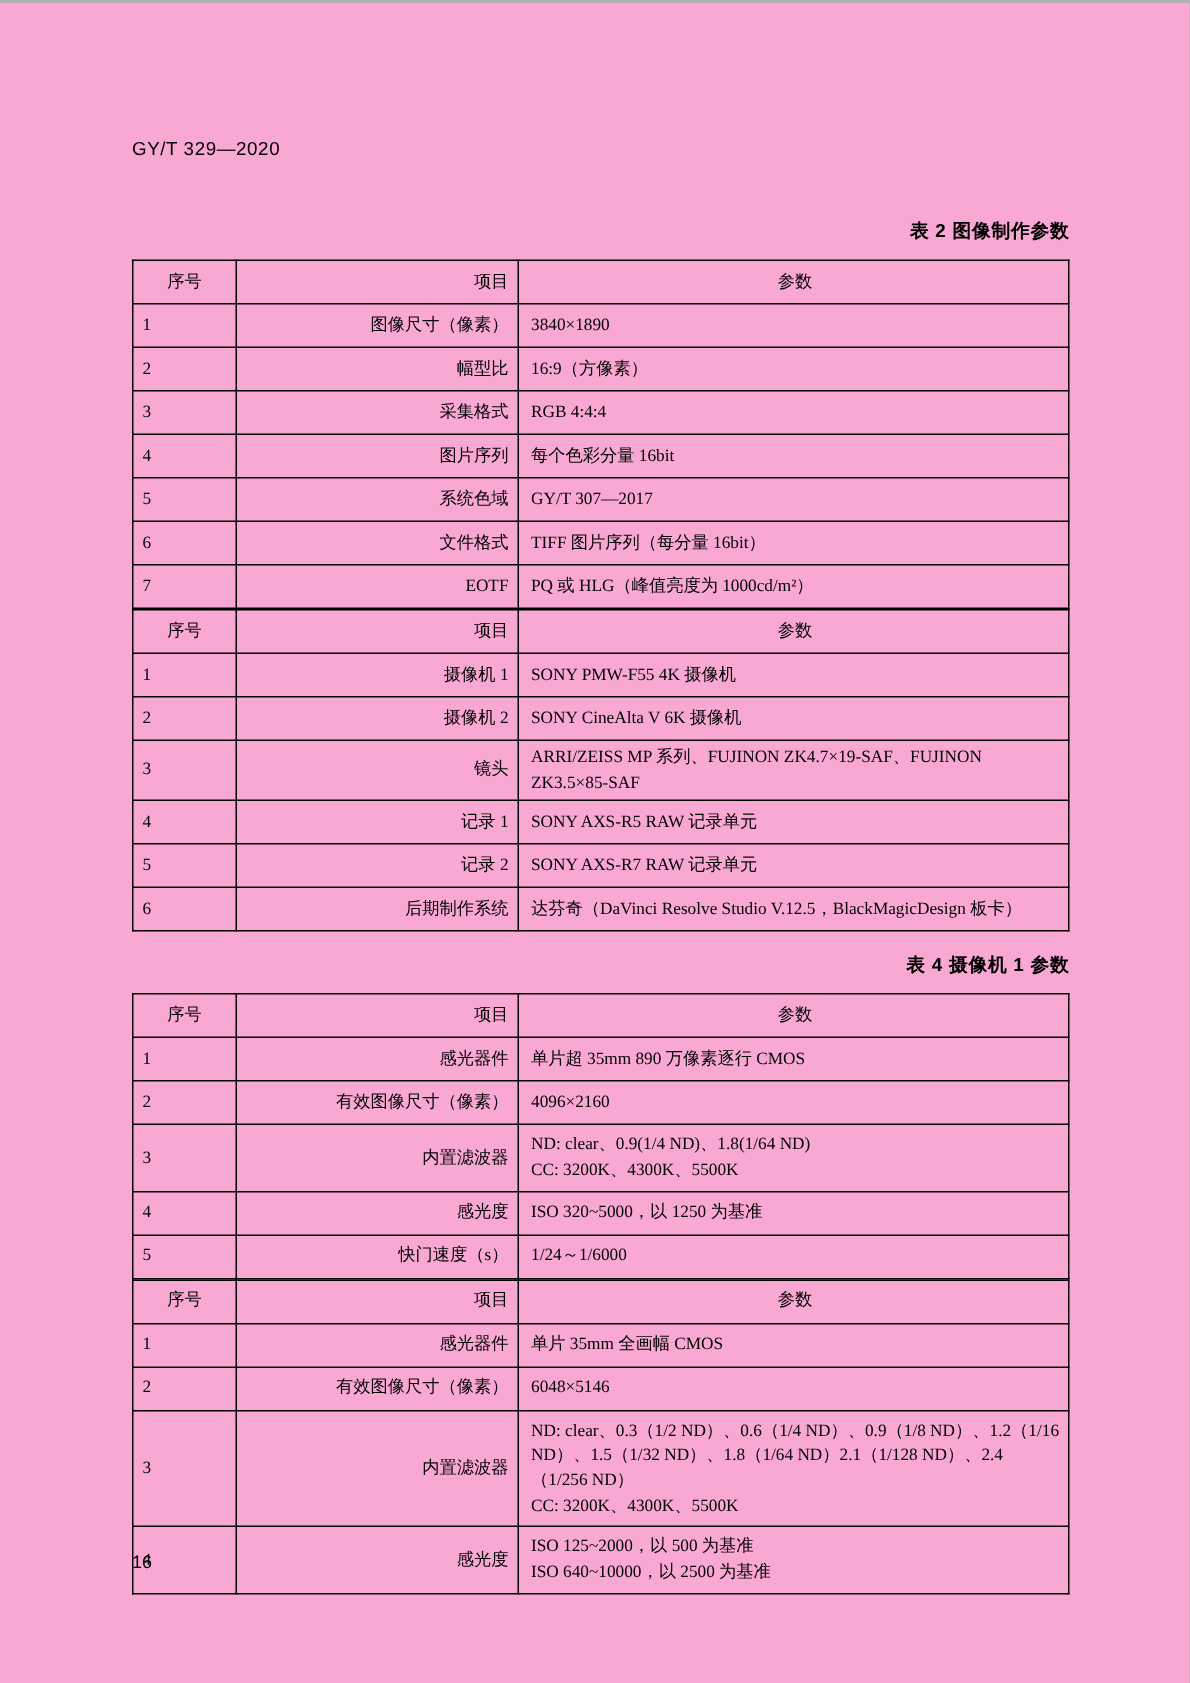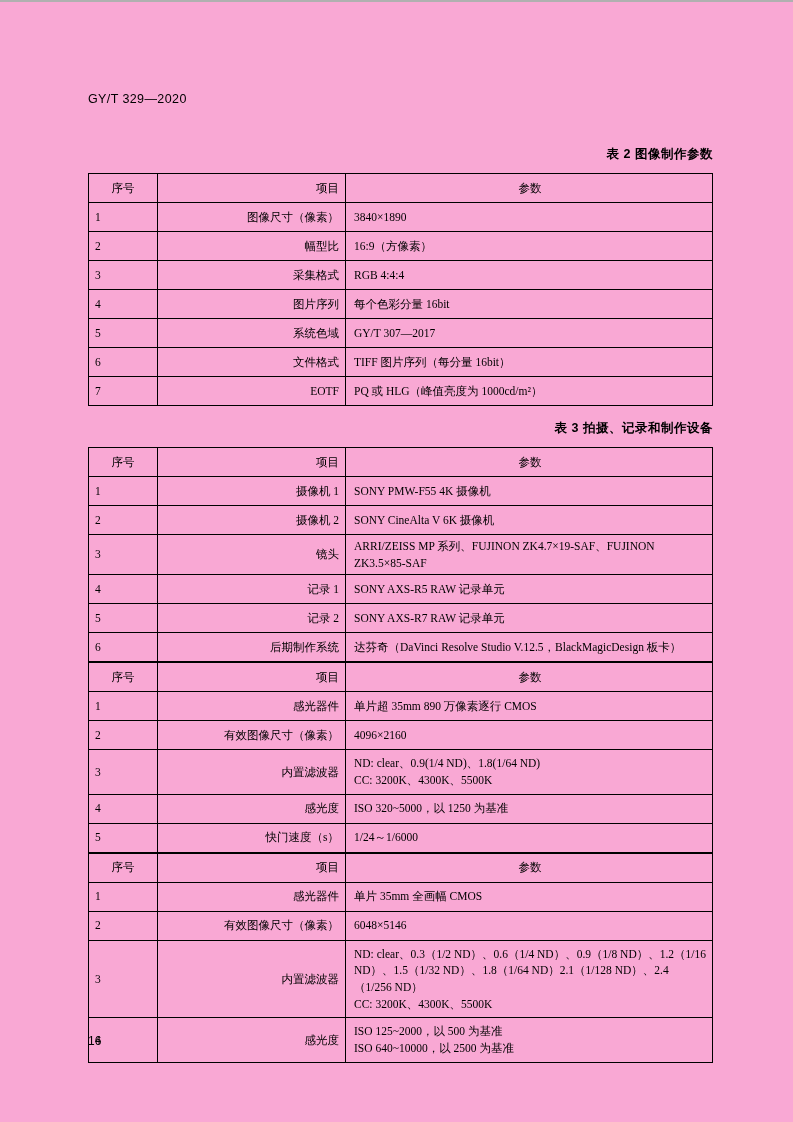--- a/index.html
+++ b/index.html
@@ -142,21 +142,20 @@
           <tr class="body-row">
             <td class="c-num">7</td>
             <td class="c-item">EOTF</td>
             <td class="c-param">PQ 或 HLG（峰值亮度为 1000cd/m²）</td>
           </tr>
         </tbody>
       </table>
     </div>
 
     <div class="table-block">
-      <div class="tbl-title">表 3   拍摄、记录和制作设备</div>
       <table>
         <thead>
           <tr class="hdr-row">
             <td class="c-num">序号</td>
             <td class="c-item">项目</td>
             <td class="c-param" style="text-align:center">参数</td>
           </tr>
         </thead>
         <tbody>
           <tr class="body-row">
@@ -187,20 +186,21 @@
           <tr class="body-row">
             <td class="c-num">6</td>
             <td class="c-item">后期制作系统</td>
             <td class="c-param">达芬奇（DaVinci Resolve Studio V.12.5，BlackMagicDesign 板卡）</td>
           </tr>
         </tbody>
       </table>
     </div>
 
     <div class="table-block">
+      <div class="tbl-title">表 4   摄像机 1 参数</div>
       <table>
         <thead>
           <tr class="hdr-row">
             <td class="c-num">序号</td>
             <td class="c-item">项目</td>
             <td class="c-param" style="text-align:center">参数</td>
           </tr>
         </thead>
         <tbody>
           <tr class="body-row">

